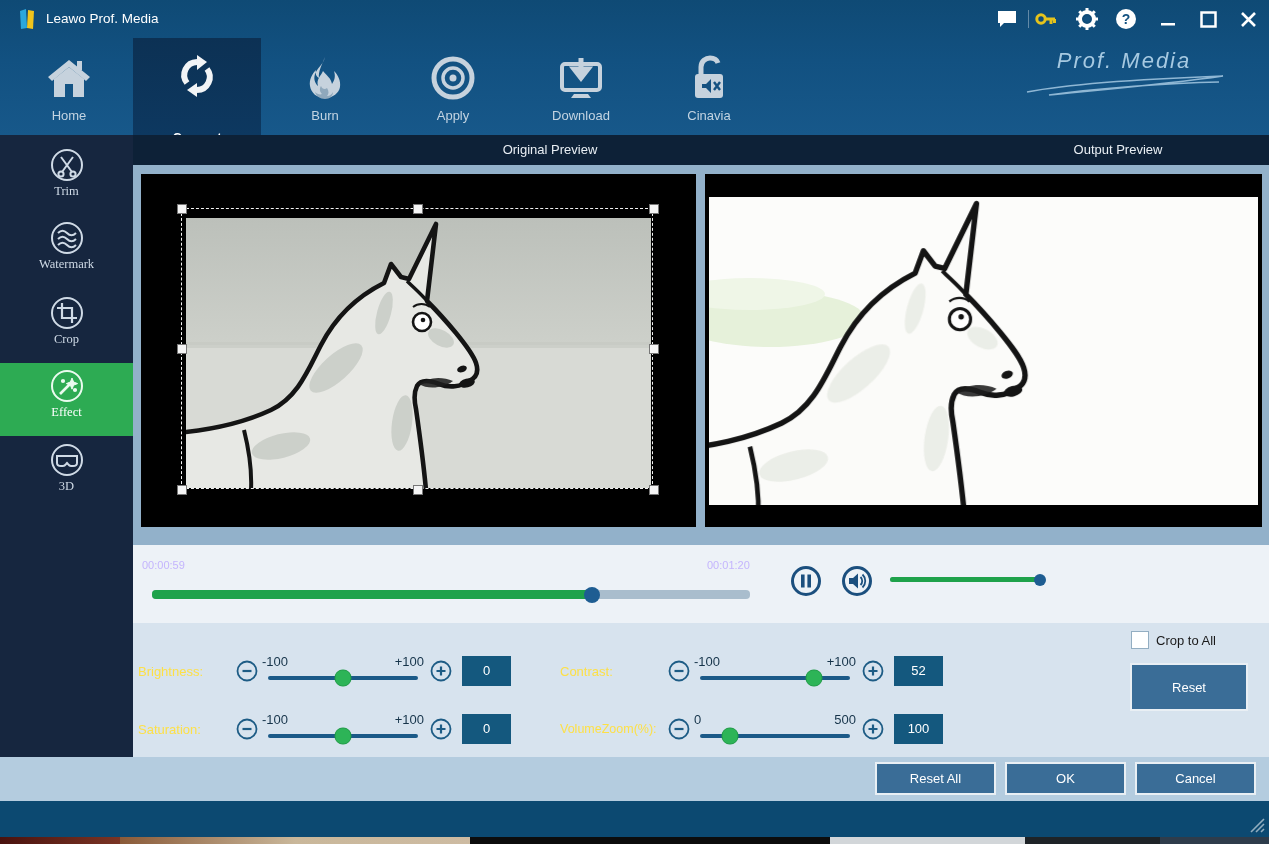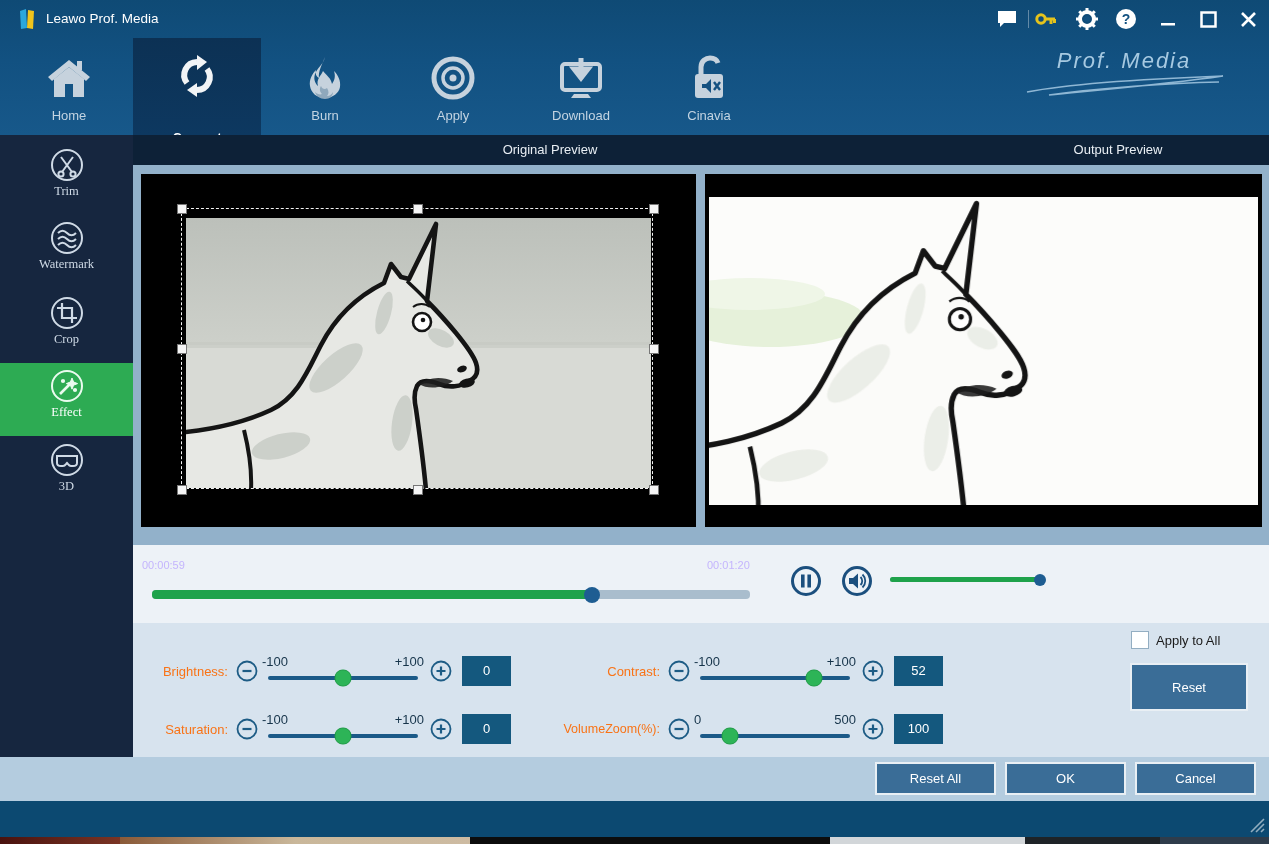--- a/index.html
+++ b/index.html
@@ -52,21 +52,21 @@
   .time { position:absolute; top:559px; font-size:11px; color:#c4b5fd; }
   .track { position:relative; background:#a9bdcd; border-radius:4px; cursor:pointer; }
   .track .fill { position:absolute; left:0; top:0; bottom:0; width:var(--pct,0%);
                  background:#1ea24b; border-radius:4px; }
   .track .thumb { position:absolute; top:50%; left:var(--pct,0%); transform:translate(-50%,-50%);
                   background:#1e5d92; border-radius:50%; }
   .roundbtn { position:absolute; width:32px; height:32px; cursor:pointer; }
 
   
   .fx-row { position:absolute; height:48px; display:flex; align-items:center; }
-  .fx-label { font-size:13px; color:#f97316; text-align:right; }
+  .fx-label { font-size:13px; color:#fde047; }
   .stepper { background:none; border:none; padding:0; margin:0 0 0 8px; cursor:pointer; height:22px; }
   .fx-trackwrap { position:relative; width:150px; height:48px; margin:0 10px; }
   .fx-track { position:absolute; left:0; right:0; top:29px; height:4px; background:#1b5a88;
               border-radius:2px; cursor:pointer; }
   .fx-track .thumb { position:absolute; top:50%; left:var(--pct,50%); transform:translate(-50%,-50%);
                      width:17px; height:17px; background:#2db457; border:1px solid #1d9a44;
                      border-radius:8px; }
   .fx-min, .fx-max { position:absolute; top:7px; font-size:13px; color:#16344a; }
   .fx-min { left:-6px; } .fx-max { right:-6px; }
   .valuebox { width:49px; height:30px; margin-left:10px; background:#14587e; color:#fff;
@@ -512,21 +512,21 @@
       <svg width="22" height="22" viewBox="0 0 22 22">
           <circle cx="11" cy="11" r="9.5" fill="none" stroke="#1d5c85" stroke-width="1.8"></circle>
           <path d="M6.5,11 L15.5,11 M11,6.5 L11,15.5" stroke="#1d5c85" stroke-width="2.2"></path>
         </svg>
     </button>
     <div class="valuebox">100</div>
   </div>
 
   <div class="applyall">
     <span class="box"><span class="inner"></span></span>
-    <span class="albl">Apply to All</span>
+    <span class="albl">Crop to All</span>
   </div>
   <button class="btn" style="left:1130px; top:663px; width:118px; height:48px">Reset</button>
 
   <div class="footer"></div>
   <button class="btn" style="left:875px;  top:762px; width:121px; height:33px">Reset All</button>
   <button class="btn" style="left:1005px; top:762px; width:121px; height:33px">OK</button>
   <button class="btn" style="left:1135px; top:762px; width:121px; height:33px">Cancel</button>
 
   <div class="bottombar">
     <svg class="grip" viewBox="0 0 18 16">

